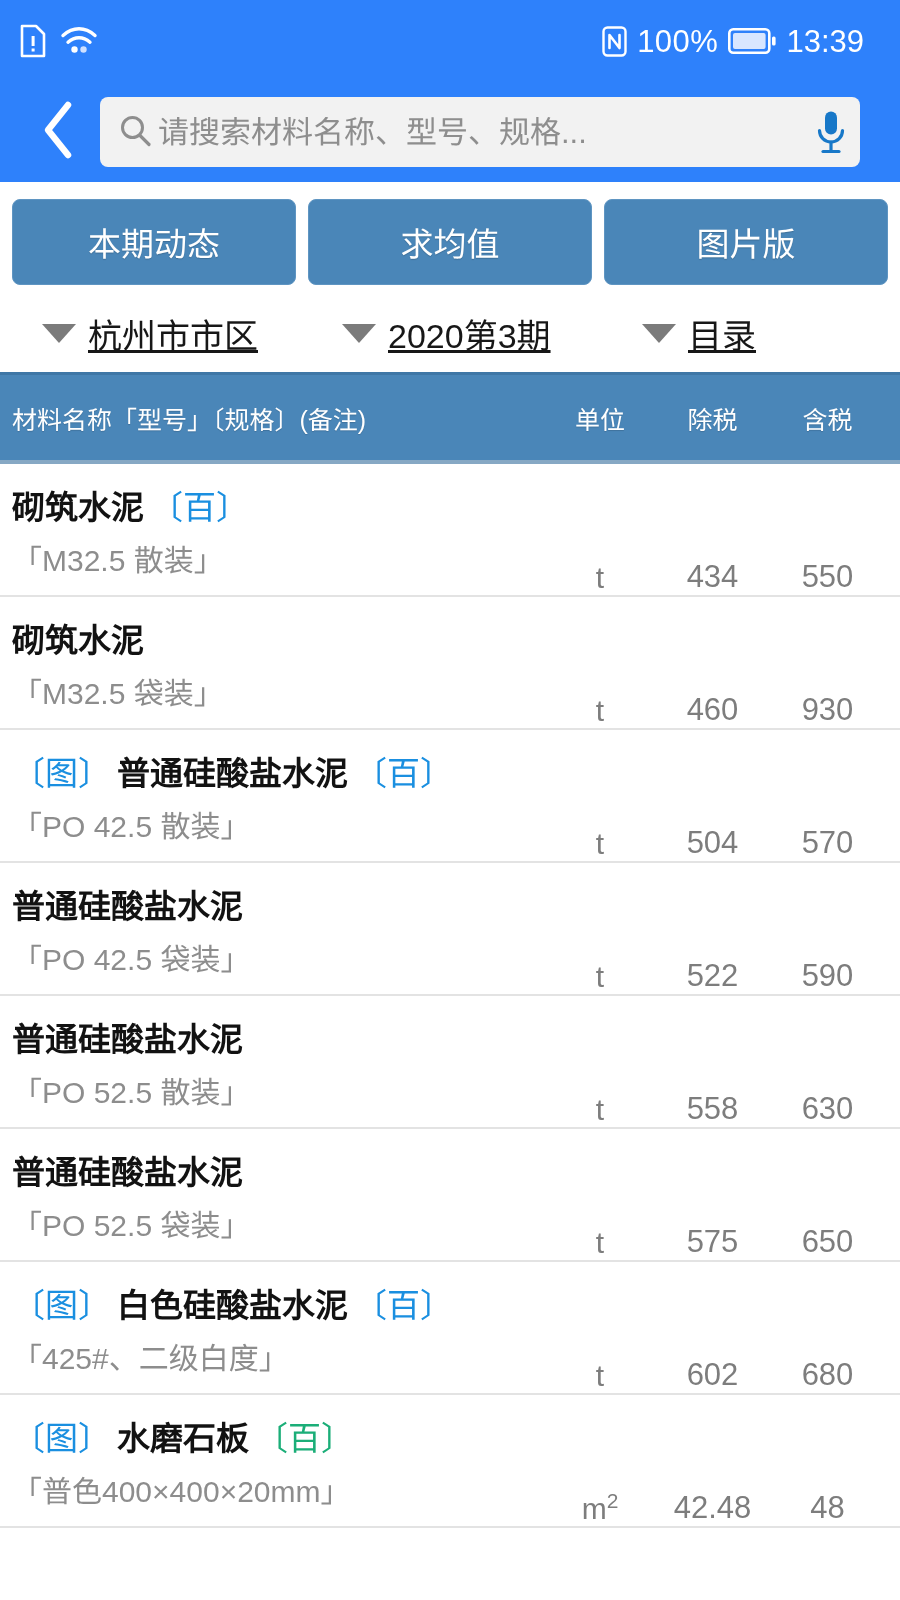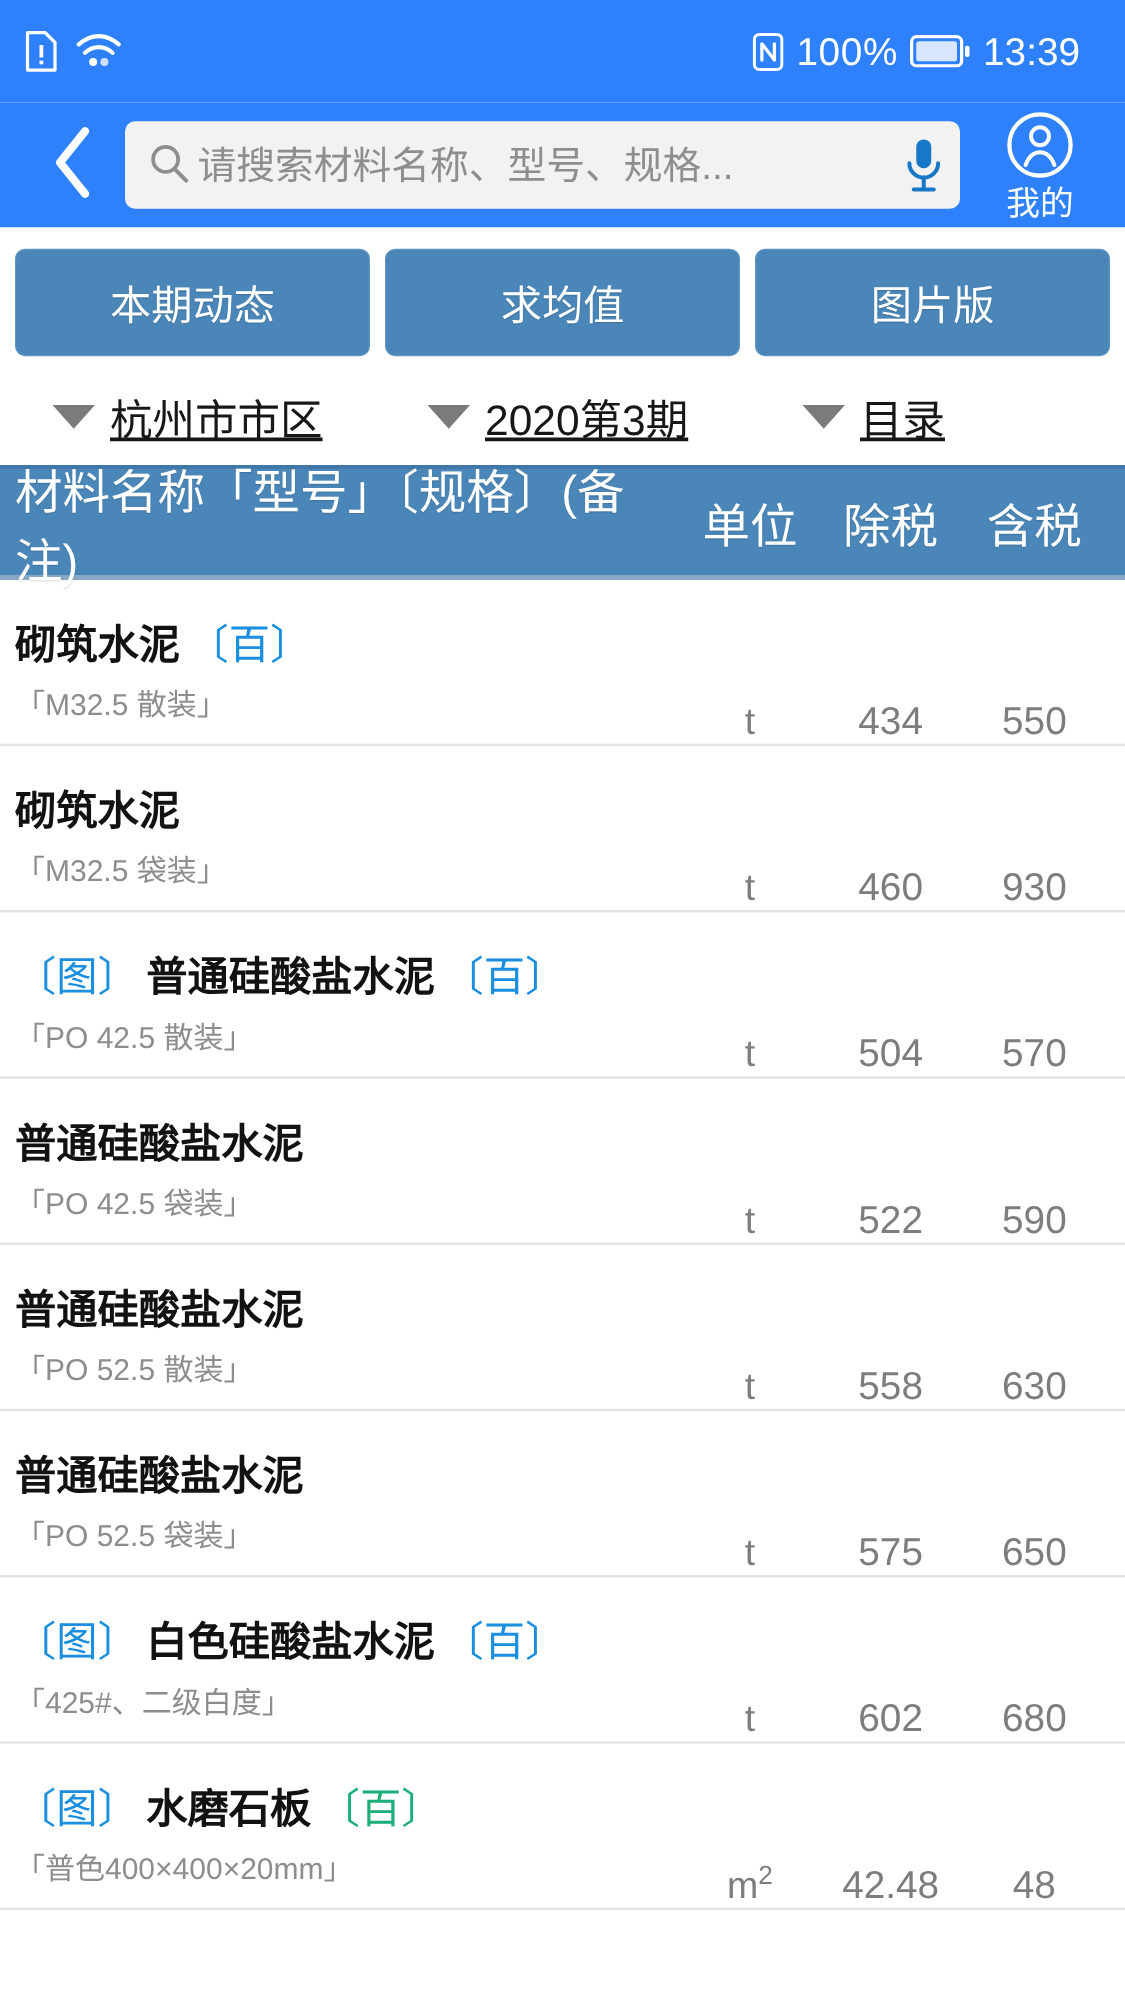--- a/index.html
+++ b/index.html
@@ -154,21 +154,21 @@
   
   .table { width: 900px; }
   .thead {
     height: 92px;
     background: #4a86b8;
     border-top: 3px solid #3f77a6;
     border-bottom: 4px solid #86a8c4;
     display: flex;
     align-items: center;
     color: #ffffff;
-    font-size: 38px;
+    font-size: 25px;
     box-sizing: border-box;
     text-shadow: 0 1px 1px rgba(0,0,0,.15);
   }
   .th-name { flex: 1 1 auto; padding-left: 12px; }
   .th-unit { flex: 0 0 110px; text-align: center; }
   .th-extax { flex: 0 0 115px; text-align: center; }
   .th-intax { flex: 0 0 115px; text-align: center; }
   .th-pad { flex: 0 0 15px; }
 
   .trow {
@@ -185,21 +185,21 @@
     overflow: hidden;
   }
   .mat-title {
     font-size: 33px;
     color: #121212;
     font-weight: 600;
     line-height: 1.32;
     white-space: nowrap;
   }
   .mat-spec {
-    font-size: 24px;
+    font-size: 30px;
     color: #8d8d8d;
     line-height: 1.34;
     margin-top: 11px;
     white-space: nowrap;
   }
   .tag-tu  { color: #1a8fe0; font-weight: 500; margin-right: 6px; }
   .tag-bai { color: #1a8fe0; font-weight: 500; margin-left: 6px; }
   .tag-bai.green { color: #1bae78; }
 
   .td-unit  { flex: 0 0 110px; text-align: center; font-size: 30px; color: #7d7d7d; }
@@ -268,30 +268,20 @@
     <span class="mic-btn">
       <svg width="34" height="46" viewBox="0 0 34 46">
         <rect x="11" y="2.5" width="12" height="23" rx="6" fill="#1878c8"></rect>
         <path d="M5.5 21.5c0 6.4 5.1 11.5 11.5 11.5s11.5-5.1 11.5-11.5" fill="none" stroke="#1878c8" stroke-width="3.2" stroke-linecap="round"></path>
         <line x1="17" y1="33" x2="17" y2="41" stroke="#1878c8" stroke-width="3.2" stroke-linecap="round"></line>
         <line x1="9" y1="42.5" x2="25" y2="42.5" stroke="#1878c8" stroke-width="3.2" stroke-linecap="round"></line>
       </svg>
     </span>
   </div>
 
-  <div class="profile">
-    <span>
-      <svg width="56" height="56" viewBox="0 0 56 56">
-        <circle cx="28" cy="28" r="24.5" fill="none" stroke="#ffffff" stroke-width="3.4"></circle>
-        <circle cx="28" cy="21" r="7.2" fill="none" stroke="#ffffff" stroke-width="3.2"></circle>
-        <path d="M16.5 44c2.5-7 6.6-10.2 11.5-10.2S37 37 39.5 44" fill="none" stroke="#ffffff" stroke-width="3.2" stroke-linecap="round"></path>
-      </svg>
-    </span>
-    <span class="profile-label">我的</span>
-  </div>
 </div>
 
 <div class="actionbar">
   <div class="act-btn">本期动态</div>
   <div class="act-btn">求均值</div>
   <div class="act-btn">图片版</div>
 </div>
 
 <div class="filterbar">
   <div class="filter-item">

